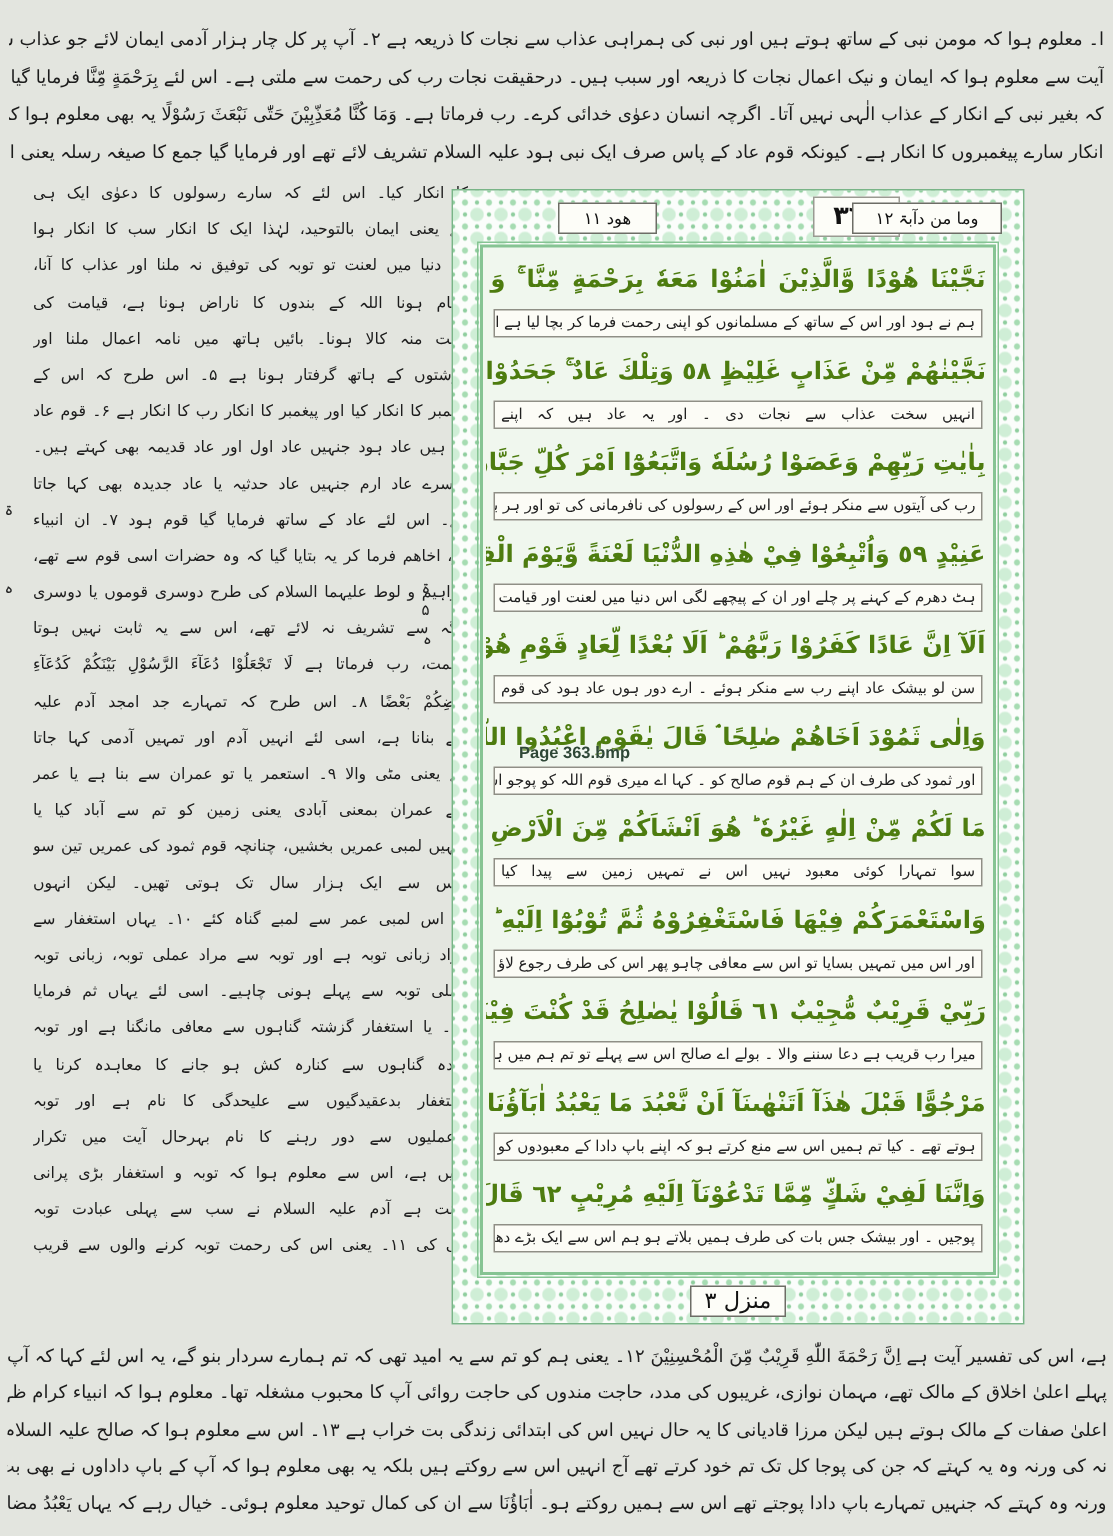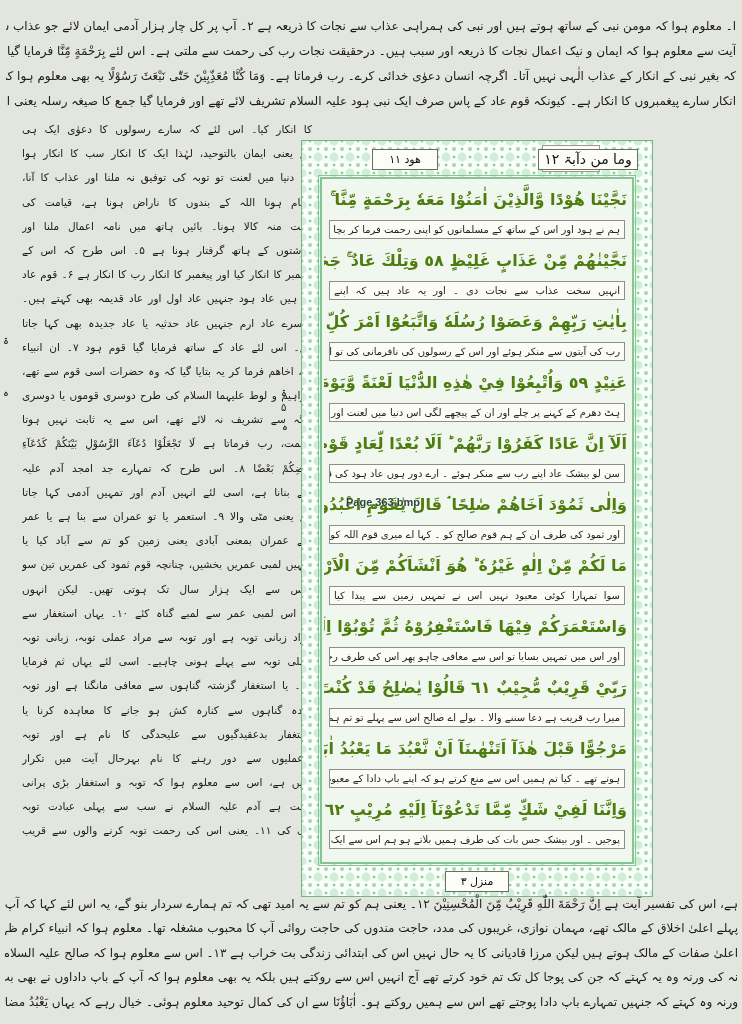--- a/index.html
+++ b/index.html
@@ -12,21 +12,21 @@
          overflow:hidden;white-space:nowrap;color:#1c1c1c;}
   .lline{height:24.2px;line-height:24.2px;font-size:10.5px;letter-spacing:-0.2px;text-align:justify;
          text-align-last:justify;overflow:hidden;white-space:nowrap;color:#1c1c1c;}
   .bline{height:24.4px;line-height:24.4px;font-size:12px;text-align:justify;text-align-last:justify;
          overflow:hidden;white-space:nowrap;color:#1c1c1c;}
   #top-block{left:6px;top:14px;width:730px;}
   #left-col{left:22px;top:117px;width:290px;}
   #bottom-block{left:5px;top:892px;width:733px;}
 
   
-  #panel{position:absolute;left:301px;top:140px;width:352px;height:757px;
+  #panel{position:absolute;left:301px;top:126px;width:382px;height:757px;
     background-color:#fbfdfb;border:1px solid #79b487;box-sizing:border-box;
     background-image:
       radial-gradient(circle,#a6dcb2 1.5px,rgba(0,0,0,0) 2.5px),
       radial-gradient(circle,#cfeed6 4px,rgba(0,0,0,0) 5px),
       radial-gradient(circle,#8fce9e 1px,rgba(0,0,0,0) 1.8px);
     background-size:16px 16px,16px 16px,8px 8px;
     background-position:0 0,8px 8px,4px 4px;}
   #panel-content{position:absolute;left:18px;right:18px;top:36px;bottom:32px;
     background:#f0f7ee;border:2px solid #86c493;outline:1px solid #86c493;outline-offset:1px;
     overflow:hidden;box-sizing:border-box;padding:1px 2px;}
@@ -37,26 +37,26 @@
       text-align-last:justify;white-space:nowrap;overflow:hidden;color:#222;
       background:#fcfcf6;border:1px solid #8f8f86;margin:0 5px 2px 5px;padding:0 4px;
       box-sizing:border-box;}
 
   
   .hdr-box{position:absolute;background:#fdfdf8;border:1px solid #6d6d66;box-sizing:border-box;
            text-align:center;direction:rtl;color:#111;}
   #hdr-surah{left:70px;top:8px;width:66px;height:21px;line-height:19px;font-size:11px;}
   #hdr-page{left:240px;top:4px;width:58px;height:27px;line-height:25px;font-size:17px;
             font-weight:700;border:1px solid #9a9a92;}
-  #hdr-juz{right:14px;top:8px;width:100px;height:21px;line-height:19px;font-size:14px;}
+  #hdr-juz{right:14px;top:8px;width:100px;height:21px;line-height:19px;font-size:11px;}
 
   
   #manzil{position:absolute;bottom:4px;left:50%;transform:translateX(-50%);width:64px;height:21px;
           line-height:19px;background:#fdfdf8;border:1px solid #6d6d66;box-sizing:border-box;
-          font-size:11px;text-align:center;direction:rtl;color:#111;}
+          font-size:15px;text-align:center;direction:rtl;color:#111;}
 
   
   #tooltip{position:absolute;left:329px;top:496px;font-family:"Liberation Sans",sans-serif;
            font-size:11px;font-weight:700;color:#2e4736;text-shadow:0 0 2px rgba(255,255,255,.8);margin-left:17px;}
 
   
   .mark{position:absolute;font-size:10px;color:#222;direction:rtl;line-height:14px;}
 </style>
 </head>
 <body>

